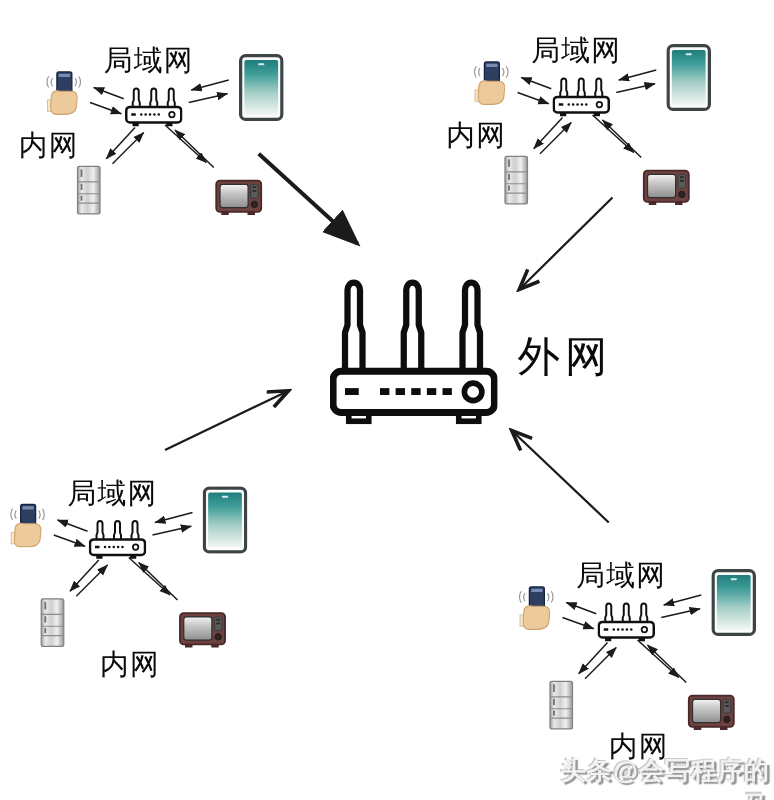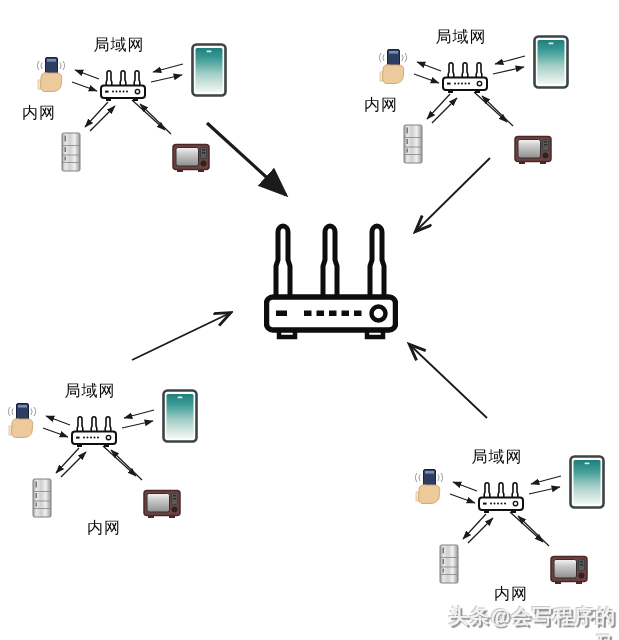--- a/index.html
+++ b/index.html
@@ -14,21 +14,21 @@
   
   .cluster{position:absolute;width:215px;height:170px;}
   .cluster .lan-arrows{position:absolute;left:0;top:0;width:215px;height:170px;pointer-events:none;}
   .dev{position:absolute;}
   .dev svg{width:100%;height:100%;}
   .d-phone{left:4px;top:22px;width:32px;height:36px;}
   .d-router{left:69px;top:35px;width:46px;height:34px;}
   .d-tablet{left:160px;top:9px;width:36px;height:54px;}
   .d-fridge{left:30px;top:98px;width:20px;height:40px;}
   .d-tv{left:141px;top:108px;width:38px;height:32px;}
-  .cn-label{position:absolute;font-size:16px;line-height:1.1;text-align:center;letter-spacing:1px;color:#0a0a0a;font-family:"Liberation Serif",serif;}
+  .cn-label{position:absolute;font-size:23px;line-height:1.1;text-align:center;letter-spacing:1px;color:#0a0a0a;font-family:"Liberation Serif",serif;}
   .lan-label{left:48px;top:2px;width:80px;}
   .nei-side{left:-22px;top:70px;width:60px;}
   .nei-bottom{left:72px;top:139px;width:60px;}
   .center-router{left:264px;top:222px;width:134px;height:118px;}
   .wan-label{left:414px;top:268px;width:100px;font-size:34px;letter-spacing:4px;text-align:left;}
   .watermark{
     left:430px;top:603px;width:186px;font-size:20px;font-weight:bold;text-align:right;
     color:#f2f2f2;letter-spacing:1px;font-family:"Liberation Sans",sans-serif;
     text-shadow:2px 2px 1px #8f8f8f,-1px -1px 0px #c9c9c9;
   }
@@ -291,16 +291,17 @@
         </svg>
       </div>
     <div class="cn-label nei-bottom">内网</div>
   </div>
 
   <div class="abs center-router">
     <svg viewBox="0 0 134 118" width="134" height="118">
         <use href="#sym-wanrouter"></use>
       </svg>
   </div>
+  <div class="abs cn-label wan-label">外网</div>
 
   <div class="abs watermark">头条@会写程序的马</div>
 
 </div>
 
 </body></html>

